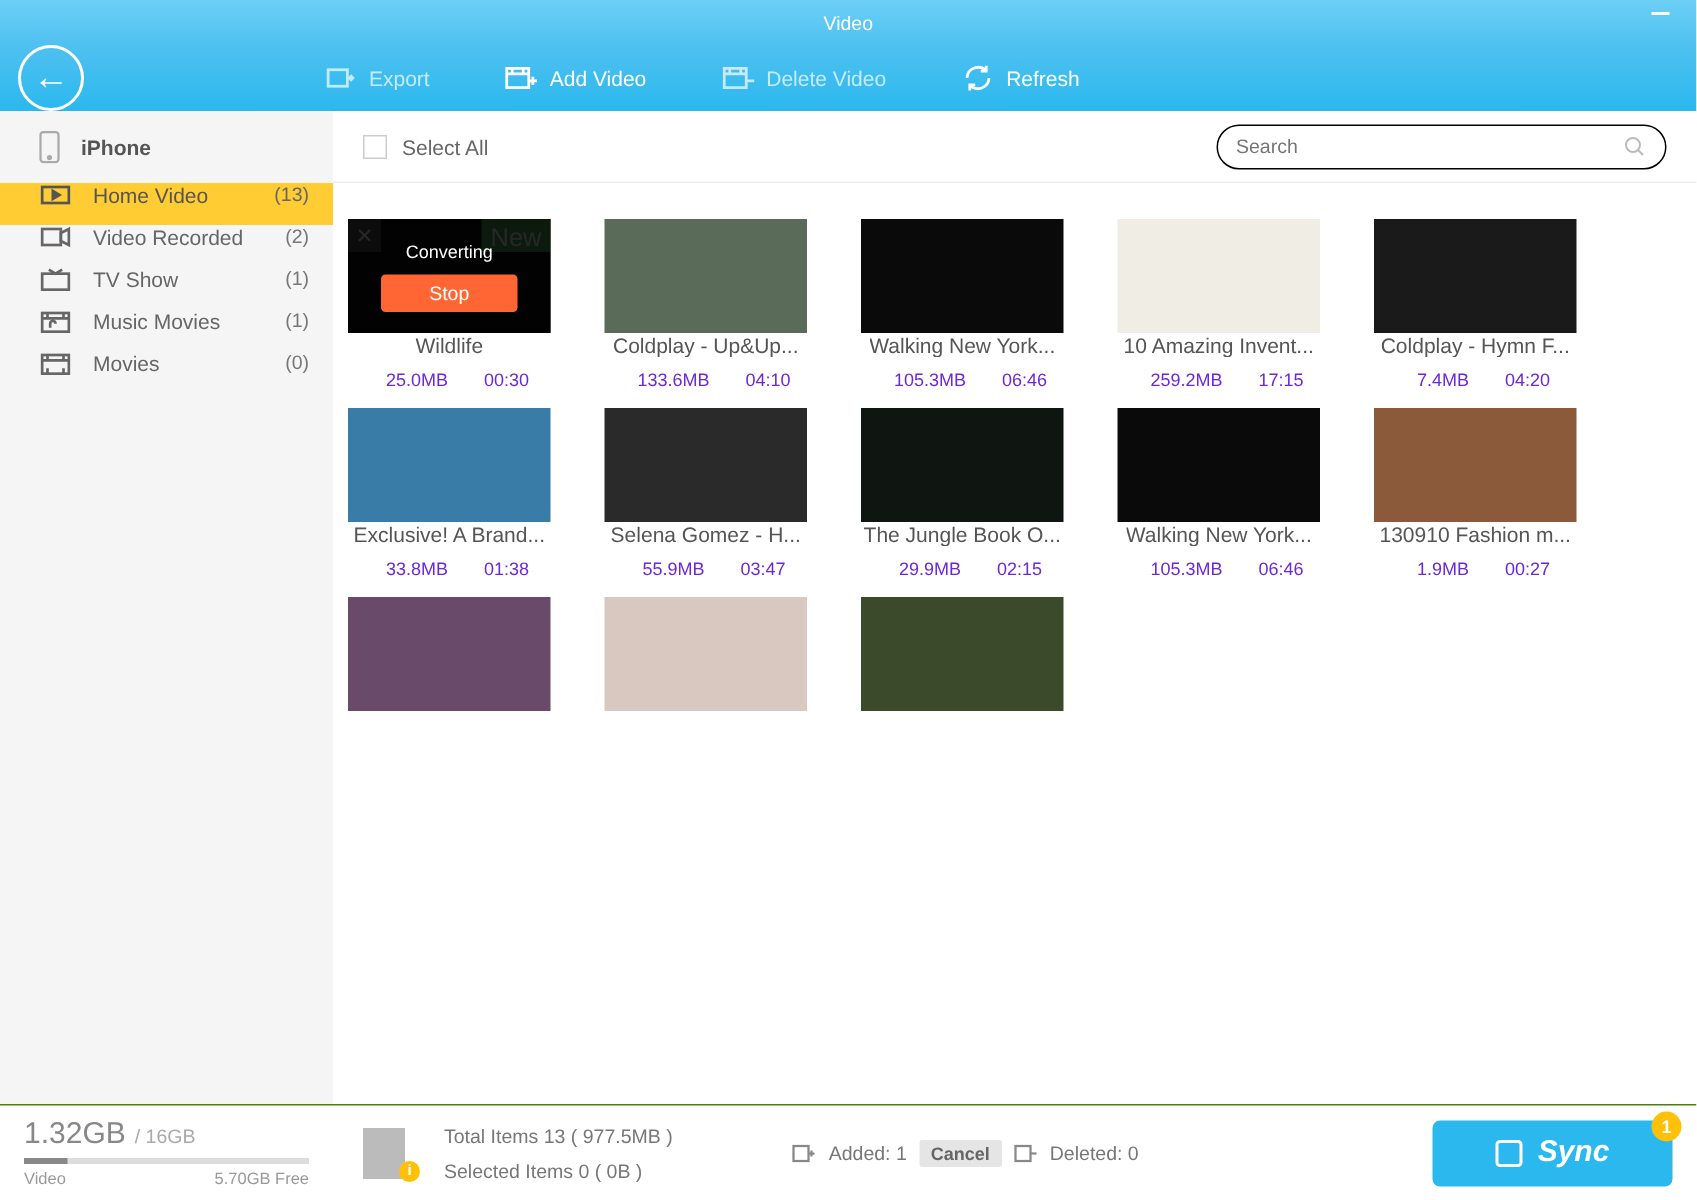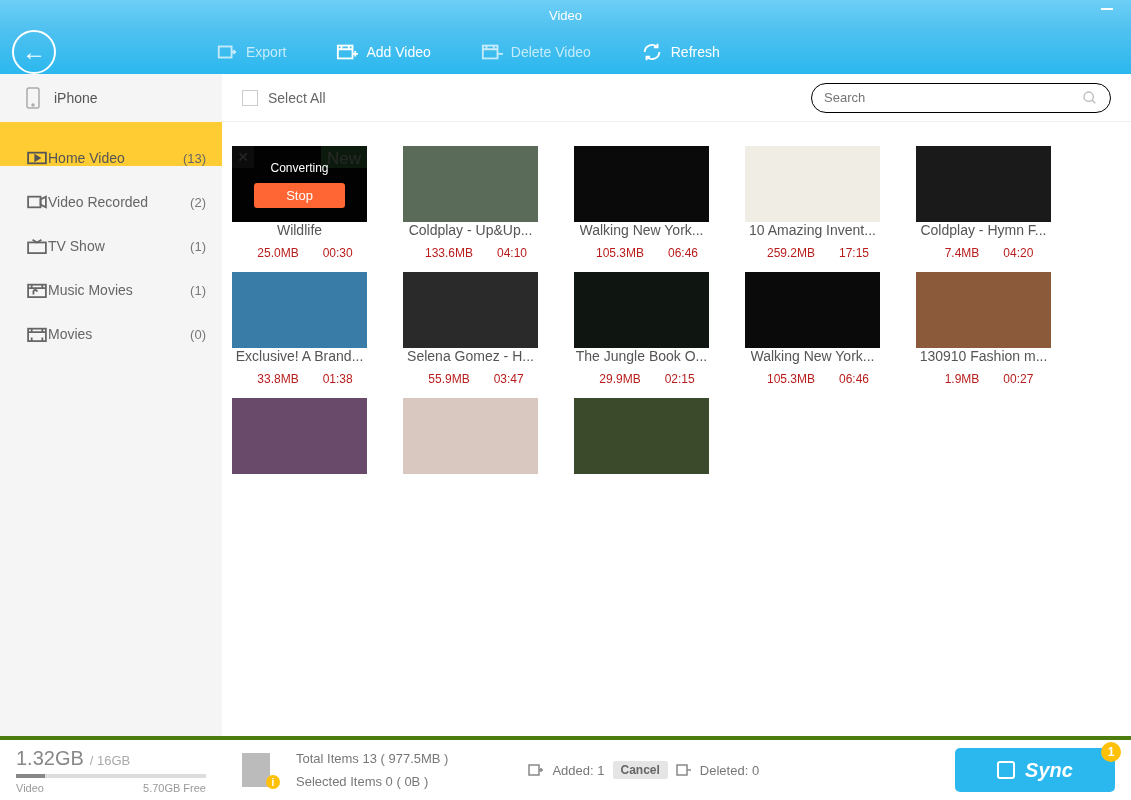--- a/index.html
+++ b/index.html
@@ -8,44 +8,44 @@
 .titlebar-title { color: #fff; font-size: 13px; font-weight: 500; }
 .titlebar-min { position: absolute; right: 18px; top: 8px; width: 12px; height: 2px; background: #fff; }
 .toolbar { height: 44px; background: linear-gradient(#4FC1F0, #2BB8EE); display: flex; align-items: center; padding-left: 12px; }
 .back-btn { width: 44px; height: 44px; border: 2px solid #fff; border-radius: 50%; display: flex; align-items: center; justify-content: center; margin-right: 160px; }
 .back-arrow { color: #fff; font-size: 24px; font-weight: bold; }
 .tool-btn { display: flex; align-items: center; gap: 8px; color: #fff; font-size: 14px; margin-right: 50px; opacity: 0.7; }
 .tool-btn.active { opacity: 1; }
 .tool-icon { width: 22px; height: 22px; }
 .body-row { display: flex; flex: 1; min-height: 0; }
 .sidebar { width: 222px; background: #f5f5f5; display: flex; flex-direction: column; }
-.device-row { height: 48px; display: flex; align-items: center; gap: 14px; padding-left: 26px; color: #555; font-size: 14px; }
-.side-item { height: 44px; display: flex; align-items: flex-end; padding: 0 16px 0 26px; color: #666; font-size: 14px; }
+.device-row { height: 48px; display: flex; align-items: center; gap: 14px; padding-left: 26px; color: #555; font-size: 14px; font-weight: bold; }
+.side-item { height: 28px; display: flex; align-items: flex-start; padding: 0 16px 0 26px; color: #666; font-size: 14px; gap: 14px; }
 .side-item.active { background: #FFCC33; color: #555; }
 .side-item .count { margin-left: auto; font-size: 13px; color: #777; }
 .side-item.active .count { color: #666; }
 .side-icon { width: 22px; height: 16px; }
 .main { flex: 1; display: flex; flex-direction: column; min-width: 0; }
 .header-row { height: 48px; display: flex; align-items: center; padding: 0 20px; border-bottom: 1px solid #eee; }
 .checkbox { width: 16px; height: 16px; border: 1px solid #ccc; background: #fff; margin-right: 10px; }
 .select-all { color: #666; font-size: 14px; }
 .search-box { margin-left: auto; width: 300px; height: 30px; border: 1px solid #000000; border-radius: 15px; display: flex; align-items: center; padding: 0 12px; }
 .search-input { flex: 1; border: none; outline: none; font-size: 13px; color: #999; background: transparent; }
 .grid { flex: 1; overflow-y: auto; padding: 24px 10px; display: flex; flex-wrap: wrap; gap: 12px 36px; align-content: flex-start; }
 .card { width: 135px; display: flex; flex-direction: column; align-items: center; }
 .thumb { width: 135px; height: 76px; background: #222; position: relative; display: flex; align-items: center; justify-content: center; }
 .converting { position: absolute; inset: 0; background: rgba(0,0,0,0.85); display: flex; flex-direction: column; align-items: center; justify-content: center; gap: 8px; }
 .converting-top { position: absolute; top: 0; left: 0; right: 0; height: 22px; display: flex; }
 .close-x { width: 22px; height: 22px; background: #555; color: #fff; display: flex; align-items: center; justify-content: center; font-size: 14px; }
 .new-badge { margin-left: auto; background: #4CAF50; color: #fff; font-size: 17px; padding: 3px 6px; }
 .conv-label { color: #fff; font-size: 12px; }
 .stop-btn { background: #FF6633; color: #fff; font-size: 13px; padding: 5px 32px; border-radius: 3px; }
 .vid-title { font-size: 14px; color: #555; text-align: center; white-space: nowrap; overflow: hidden; text-overflow: ellipsis; max-width: 135px; }
-.vid-meta { margin-top: 8px; display: flex; gap: 24px; font-size: 12px; color: #b91c1c; margin-left: 11px; }
-.footer { height: 64px; border-top: 4px solid #4d7c0f; display: flex; align-items: center; padding: 0 16px; }
+.vid-meta { margin-top: 8px; display: flex; gap: 24px; font-size: 12px; color: #6d28d9; margin-left: 11px; }
+.footer { height: 64px; border-top: 1px solid #4d7c0f; display: flex; align-items: center; padding: 0 16px; }
 .storage { width: 206px; display: flex; flex-direction: column; gap: 4px; }
 .storage-top { display: flex; align-items: baseline; gap: 6px; }
 .storage-used { color: #888; font-size: 20px; font-weight: 500; }
 .storage-total { color: #aaa; font-size: 13px; }
 .storage-bar { width: 190px; height: 4px; background: #ddd; }
 .storage-fill { width: 15%; height: 100%; background: #888; }
 .storage-bottom { display: flex; justify-content: space-between; width: 190px; font-size: 11px; color: #999; }
 .info-icon { width: 34px; height: 34px; margin: 0 20px; position: relative; }
 .info-page { width: 28px; height: 34px; background: #bbb; }
 .info-dot { position: absolute; bottom: -2px; right: -4px; width: 14px; height: 14px; background: #FFC107; border-radius: 50%; display: flex; align-items: center; justify-content: center; color: #fff; font-size: 10px; font-weight: bold; }

